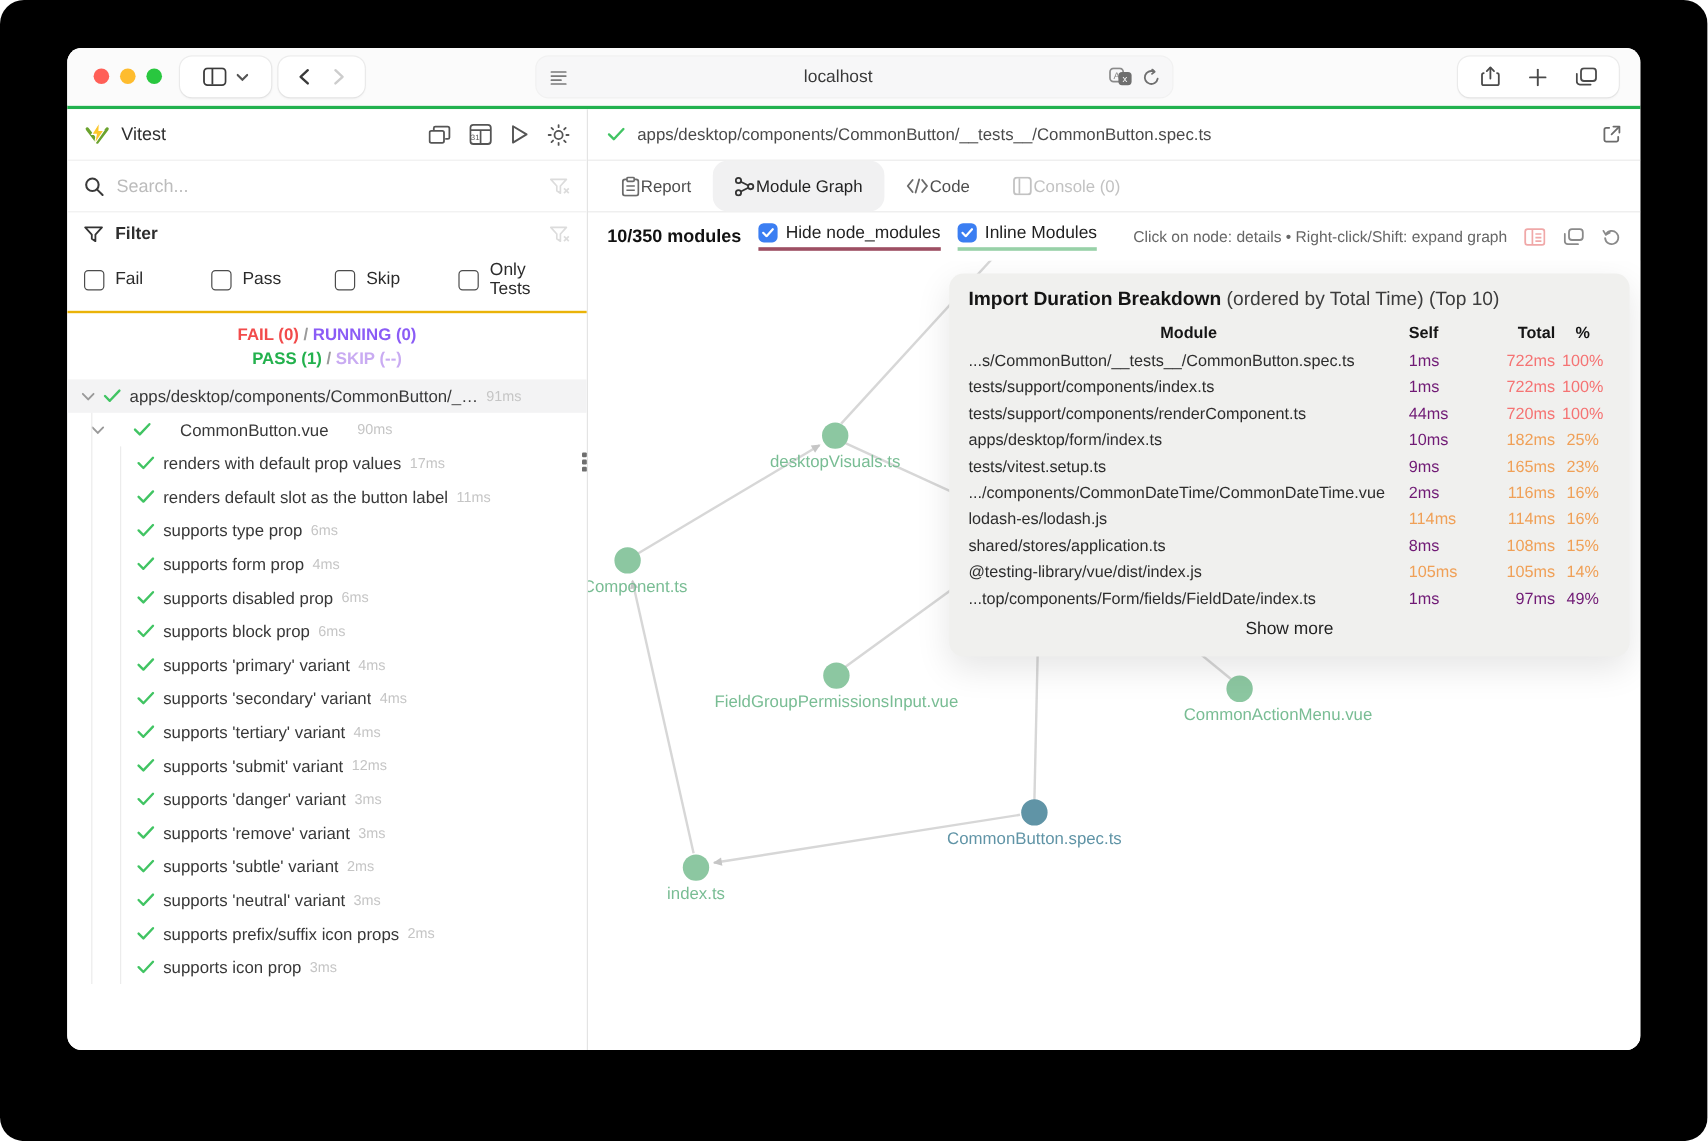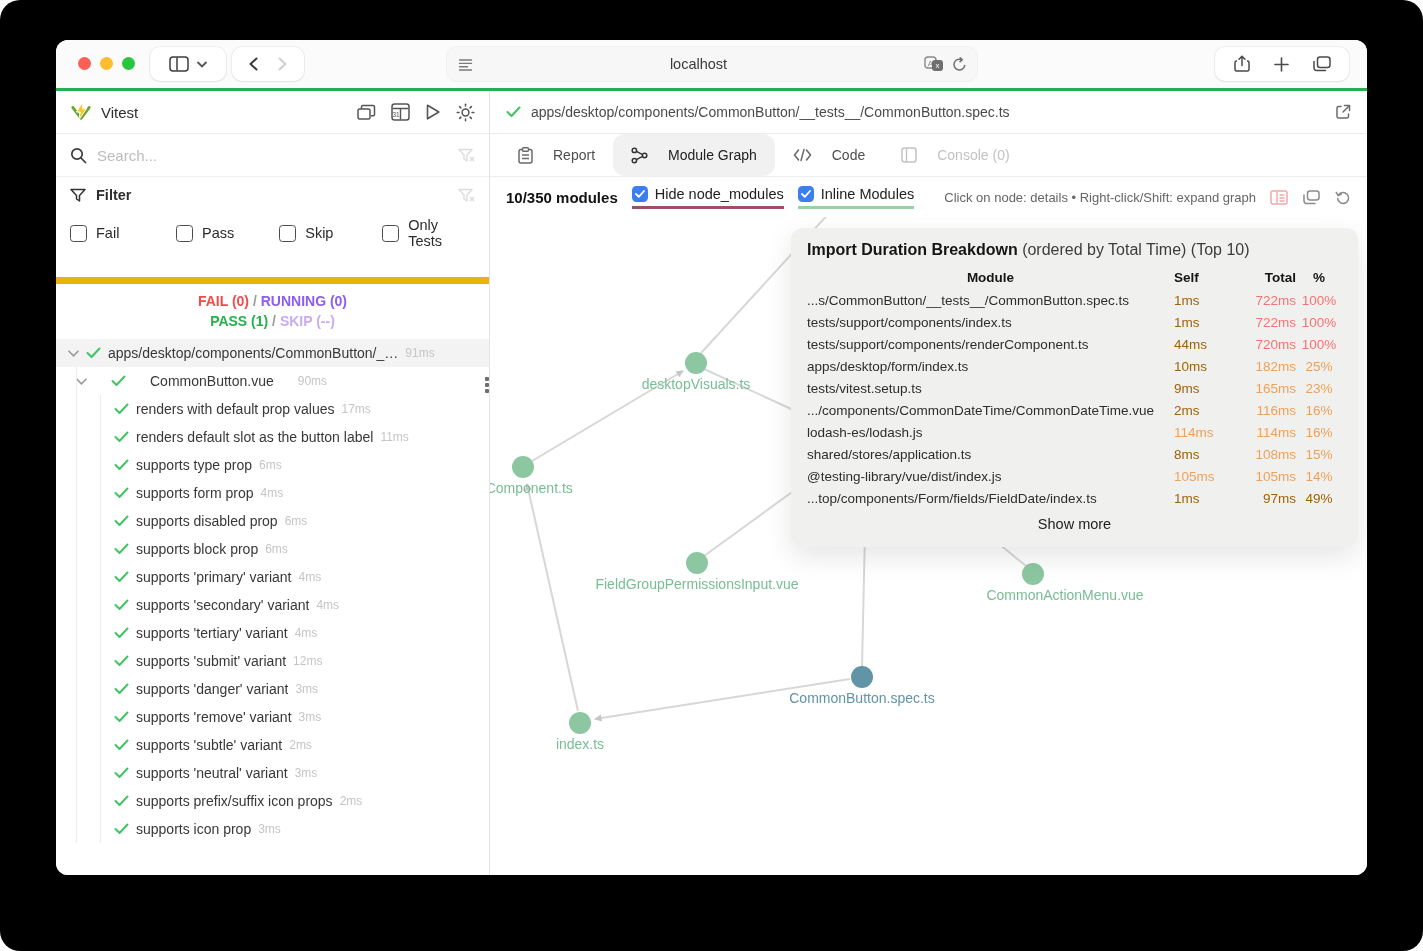--- a/index.html
+++ b/index.html
@@ -21,21 +21,21 @@
   .sidebar{width:433px;min-width:433px;border-right:1px solid #e4e4e4;display:flex;flex-direction:column;overflow:hidden;}
   .main{flex:1;display:flex;flex-direction:column;overflow:hidden;}
 
   
   .sb-header{height:42px;display:flex;align-items:center;padding:0 14px;gap:9px;}
   .sb-header .brand{font-size:15px;color:#2e2e2e;}
   .sb-header .spacer{flex:1;}
   .sb-header .hicons{display:flex;gap:15px;align-items:center;}
   .searchrow{height:42px;display:flex;align-items:center;gap:10px;padding:0 14px;border-top:1px solid #efefef;border-bottom:1px solid #efefef;}
   .searchrow .ph{flex:1;font-size:15px;color:#bcbcbc;}
-  .filterbox{padding:10px 14px 28px;border-bottom:7px solid #eab308;}
+  .filterbox{padding:10px 14px 10px;border-bottom:2px solid #eab308;}
   .filtertitle{display:flex;align-items:center;gap:10px;font-size:14.5px;font-weight:bold;color:#2e2e2e;}
   .filtertitle .spacer{flex:1;}
   .checkrow{display:flex;margin-top:14px;}
   .fcheck{display:flex;align-items:center;gap:9px;font-size:14.5px;color:#2b2b2b;}
   .fcheck .box{width:15px;height:15px;border:1.6px solid #4c4c4c;border-radius:3.5px;background:#fff;}
   .fcheck:nth-child(1){width:107px;}.fcheck:nth-child(2){width:104px;}.fcheck:nth-child(3){width:104px;}
   .summary{padding:7px 0 8px;text-align:center;font-size:14px;font-weight:bold;line-height:20px;}
   .summary .sep{color:#9a9a9a;font-weight:bold;}
   .c-fail{color:#f24b4b;} .c-run{color:#8b5cf6;} .c-pass{color:#23b14d;} .c-skip{color:#c9abf2;}
   .tree{position:relative;flex:1;overflow:hidden;}
@@ -44,21 +44,21 @@
   .trow .lbl{font-size:14px;color:#383838;overflow:hidden;text-overflow:ellipsis;}
   .trow .time{font-size:12px;color:#c5c5c5;flex:none;}
   .trow.root{background:#f3f3f4;padding-left:12px;}
   .trow.suite{padding-left:20px;gap:24px;}
   .trow.test{padding-left:58px;}
 
   
   .fileheader{height:42px;display:flex;align-items:center;gap:10px;padding:0 16px;border-bottom:1px solid #ececec;}
   .fileheader .path{flex:1;font-size:14px;color:#4a4a4a;white-space:nowrap;overflow:hidden;text-overflow:ellipsis;}
   .tabbar{height:42px;display:flex;align-items:stretch;border-bottom:1px solid #ececec;padding-left:10px;}
-  .tab{display:flex;align-items:center;gap:20px;padding:0 18px;font-size:14px;color:#4e4e4e;}
+  .tab{display:flex;align-items:center;gap:1px;padding:0 18px;font-size:14px;color:#4e4e4e;}
   .tab.active{background:#f1f1f2;color:#222;border-radius:12px;}
   .tab.disabled{color:#c2c2c2;}
   .toolbar{height:40px;display:flex;align-items:center;padding:0 16px;gap:14px;}
   .modcount{font-size:15px;font-weight:bold;color:#111;}
   .tcheck{display:flex;align-items:center;gap:7px;font-size:14.5px;color:#222;padding-bottom:4px;border-bottom:3px solid transparent;}
   .bluebox{width:16px;height:16px;border-radius:4.5px;background:#3b7ef2;display:flex;align-items:center;justify-content:center;flex:none;}
   .toolbar .hint{margin-left:auto;font-size:13px;color:#666;}
   .toolbar .ticons{display:flex;gap:15px;align-items:center;}
 
   
@@ -77,21 +77,21 @@
   .ptitle b{color:#151515;}
   table.bd{width:100%;border-collapse:collapse;margin-top:7px;font-size:13.5px;}
   table.bd th{font-weight:bold;color:#151515;padding:2px 0;line-height:20px;}
   table.bd td{padding:0;line-height:22px;white-space:nowrap;}
   td.module,th.module{max-width:388px;overflow:hidden;}
   td.module{color:#2d2d2d;}
   th.module{text-align:center;}
   td.self,th.self{width:60px;text-align:left;padding-left:6px;}
   td.total,th.total{width:62px;text-align:right;}
   td.pct,th.pct{width:46px;text-align:center;}
-  .tone-red{color:#f57373;} .tone-orange{color:#f0a057;} .tone-plain{color:#a16207;} .mod-pkg{color:#90906b;}
+  .tone-red{color:#f57373;} .tone-orange{color:#f0a057;} .tone-plain{color:#701a75;} .mod-pkg{color:#90906b;}
   .showmore{text-align:center;font-size:14.5px;color:#222;margin-top:6px;}
 
   .splitter{position:absolute;left:429px;top:286px;z-index:9;display:flex;flex-direction:column;gap:2.5px;}
   .splitter i{width:3.5px;height:3.5px;border-radius:1px;background:#6e6e6e;display:block;}
 
   .icon{flex:none;display:block;}
 </style>
 </head>
 <body>
 

